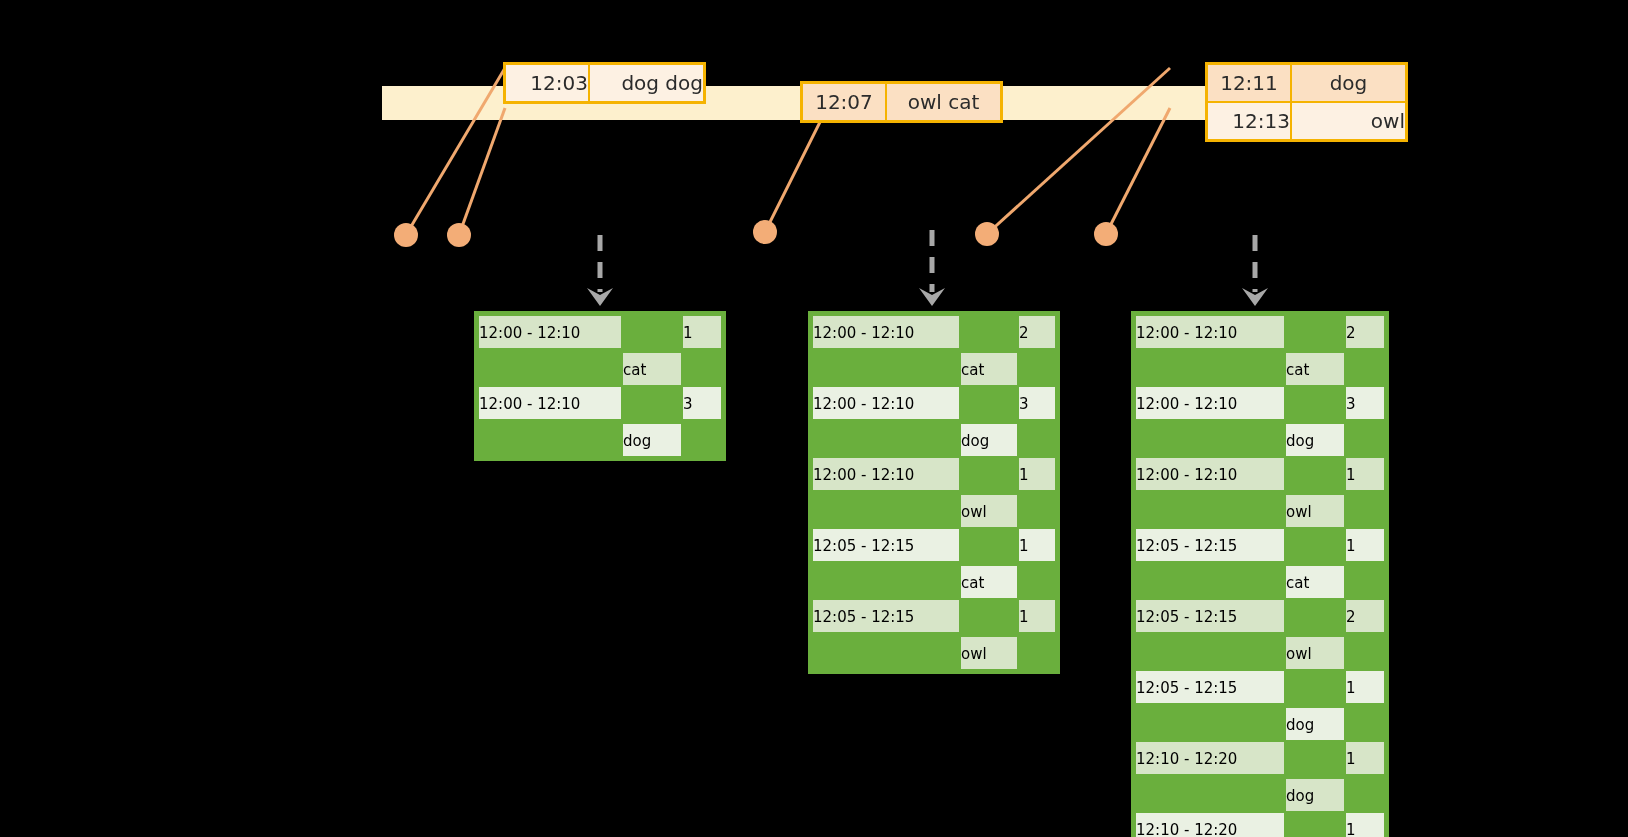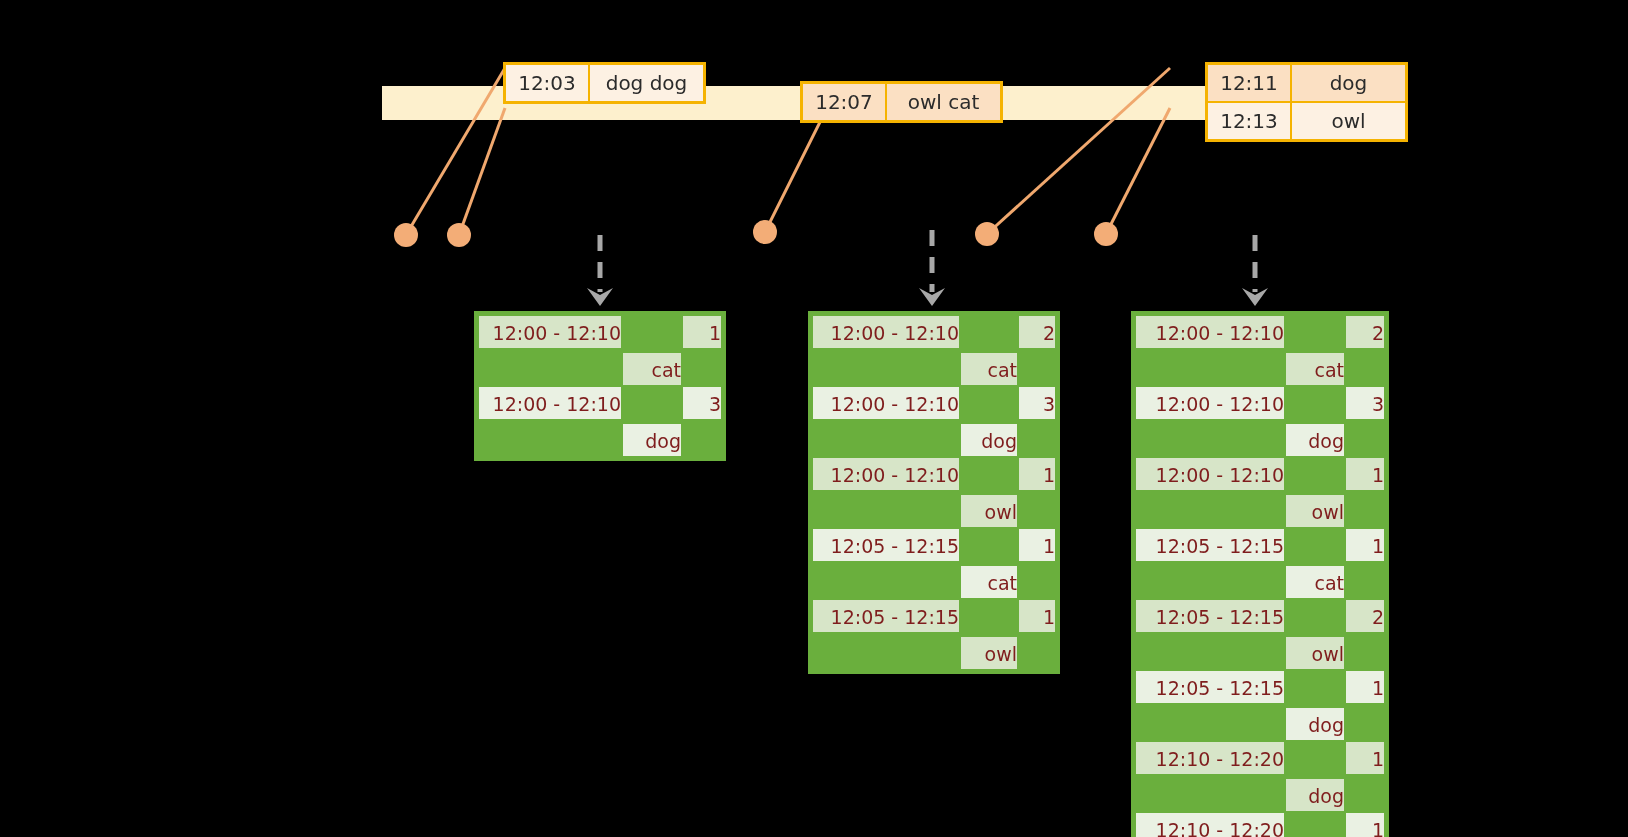--- a/index.html
+++ b/index.html
@@ -34,39 +34,39 @@
   .evt-cell{
     box-sizing:border-box;
     height:36px;line-height:36px;
     text-align:center;
     font-size:20px;color:#2b2b2b;
     white-space:nowrap;
   }
   .evt-time{width:84px;border-right:2px solid #f5b301;}
   .evt-val{width:113px;}
   .shade-a .evt-cell{background:#fbe0c3;}
-  .shade-b .evt-cell{background:#fdf1e3;}
+  .shade-b .evt-cell{background:#fdf1e3;text-align:right;}
 
   
   .connectors{position:absolute;left:0;top:0;width:1628px;height:837px;
     pointer-events:none;}
 
   
   .rtable{
     position:absolute;
     border:4px solid #6aaf3d;
     background:#6aaf3d;
     box-sizing:border-box;
   }
   .rrow{display:flex;}
   .rcell{
     box-sizing:border-box;
     height:34px;line-height:34px;
-    text-align:right;
-    font-size:19px;color:#7f1d1d;
+    text-align:left;
+    font-size:15px;color:#000000;
     white-space:nowrap;
     border:1px solid #6aaf3d;
   }
   .c-win{width:148px;}
   .c-word{width:62px;margin-top:37px;}
   .c-cnt{width:40px;}
   .g-a .rcell{background:#d7e5c8;}
   .g-b .rcell{background:#eaf1e3;}
 
   

